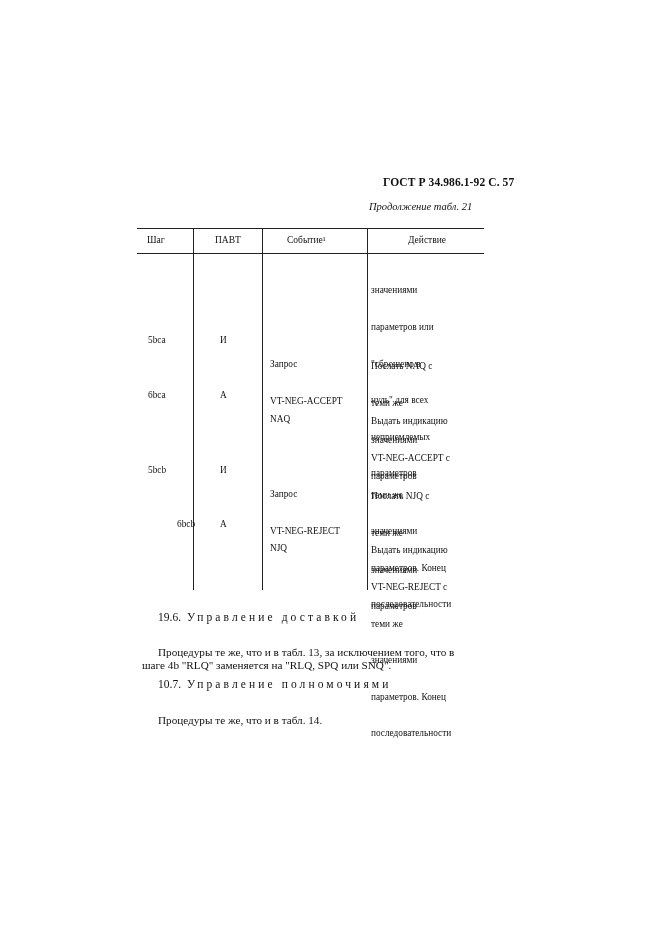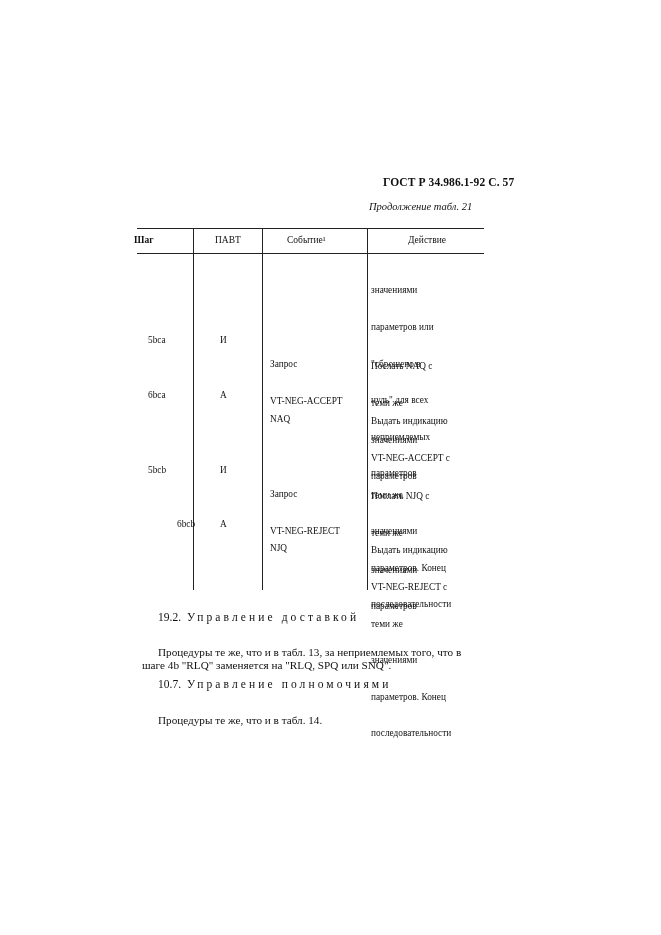--- a/index.html
+++ b/index.html
@@ -26,21 +26,21 @@
 <div class="abs header-code">ГОСТ Р 34.986.1-92 С. 57</div>
 <div class="abs continuation">Продолжение табл. 21</div>
 
 <div>
   <div class="hline" style="left:137px; top:228px; width:347px;"></div>
   <div class="hline" style="left:137px; top:253px; width:347px;"></div>
   <div class="vline" style="left:193px; top:228px; height:362px;"></div>
   <div class="vline" style="left:262px; top:228px; height:362px;"></div>
   <div class="vline" style="left:367px; top:228px; height:362px;"></div>
 
-  <div class="th" style="left:134px;font-weight:bold;">Шаг</div>
+  <div class="th" style="left:147px;">Шаг</div>
   <div class="th" style="left:215px;text-align:right;">ПАВТ</div>
   <div class="th" style="left:287px;">Событие¹</div>
   <div class="th" style="left:408px;">Действие</div>
 
   <div class="cell action" style="top:260px;">
     <div>значениями</div>
     <div>параметров или</div>
     <div>"сброшено в</div>
     <div>нуль" для всех</div>
     <div>неприемлемых</div>
@@ -96,23 +96,23 @@
     <div>Выдать индикацию</div>
     <div>VT-NEG-REJECT с</div>
     <div>теми же</div>
     <div>значениями</div>
     <div>параметров. Конец</div>
     <div>последовательности</div>
   </div>
 </div>
 
 <div class="section" style="left:158px; top:611px;">
-  <span class="num">19.2.</span>
+  <span class="num">19.6.</span>
   <span>Управление доставкой</span>
 </div>
-<div class="para" style="left:158px; top:646px;">Процедуры те же, что и в табл. 13, за неприемлемых того, что в</div>
+<div class="para" style="left:158px; top:646px;">Процедуры те же, что и в табл. 13, за исключением того, что в</div>
 <div class="para" style="left:142px; top:659px;">шаге 4b "RLQ" заменяется на "RLQ, SPQ или SNQ".</div>
 
 <div class="section" style="left:158px; top:678px;">
   <span class="num">10.7.</span>
   <span>Управление полномочиями</span>
 </div>
 <div class="para" style="left:158px; top:714px;text-align:center;">Процедуры те же, что и в табл. 14.</div>
 
 </body></html>

